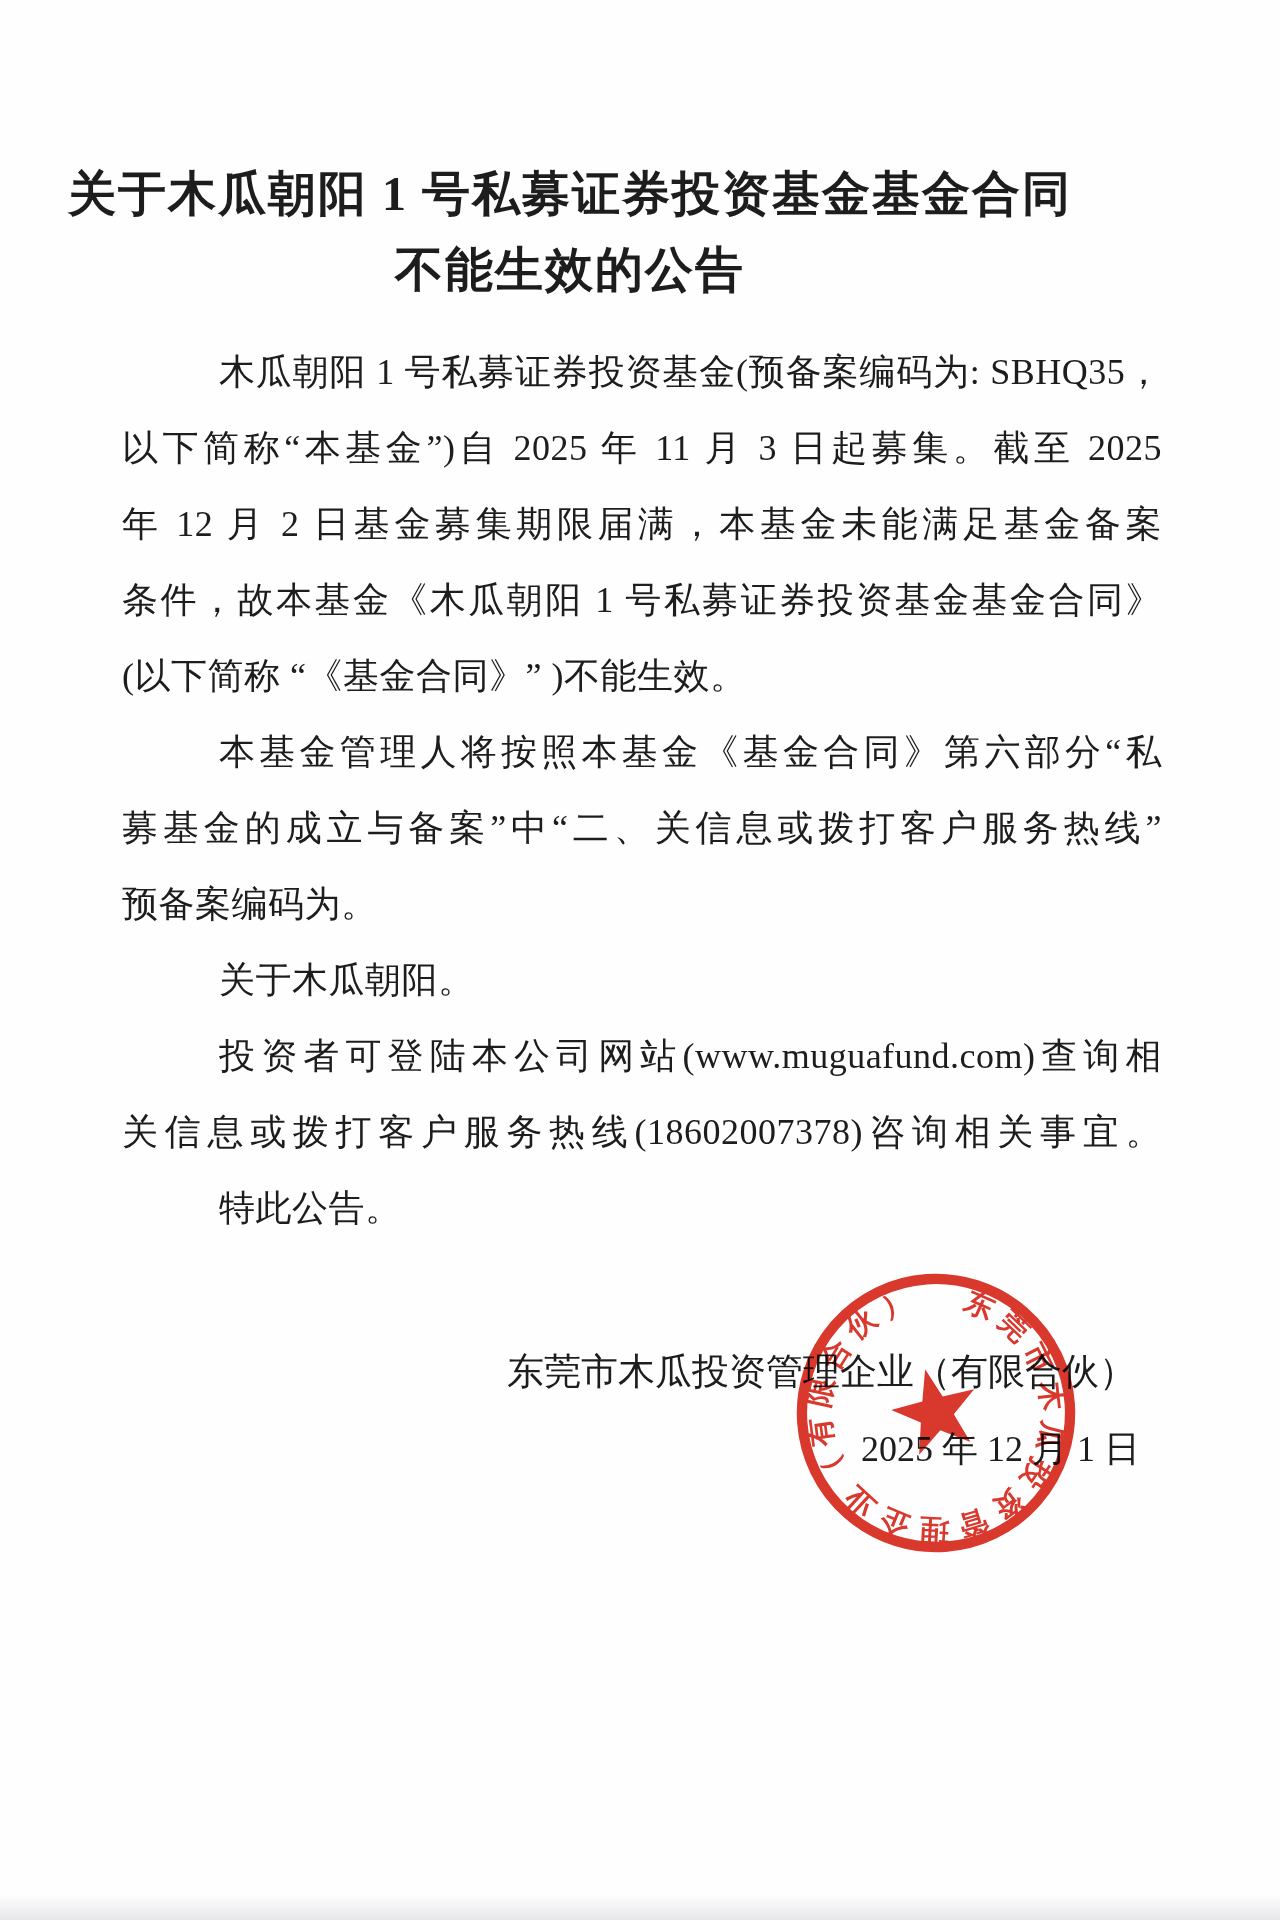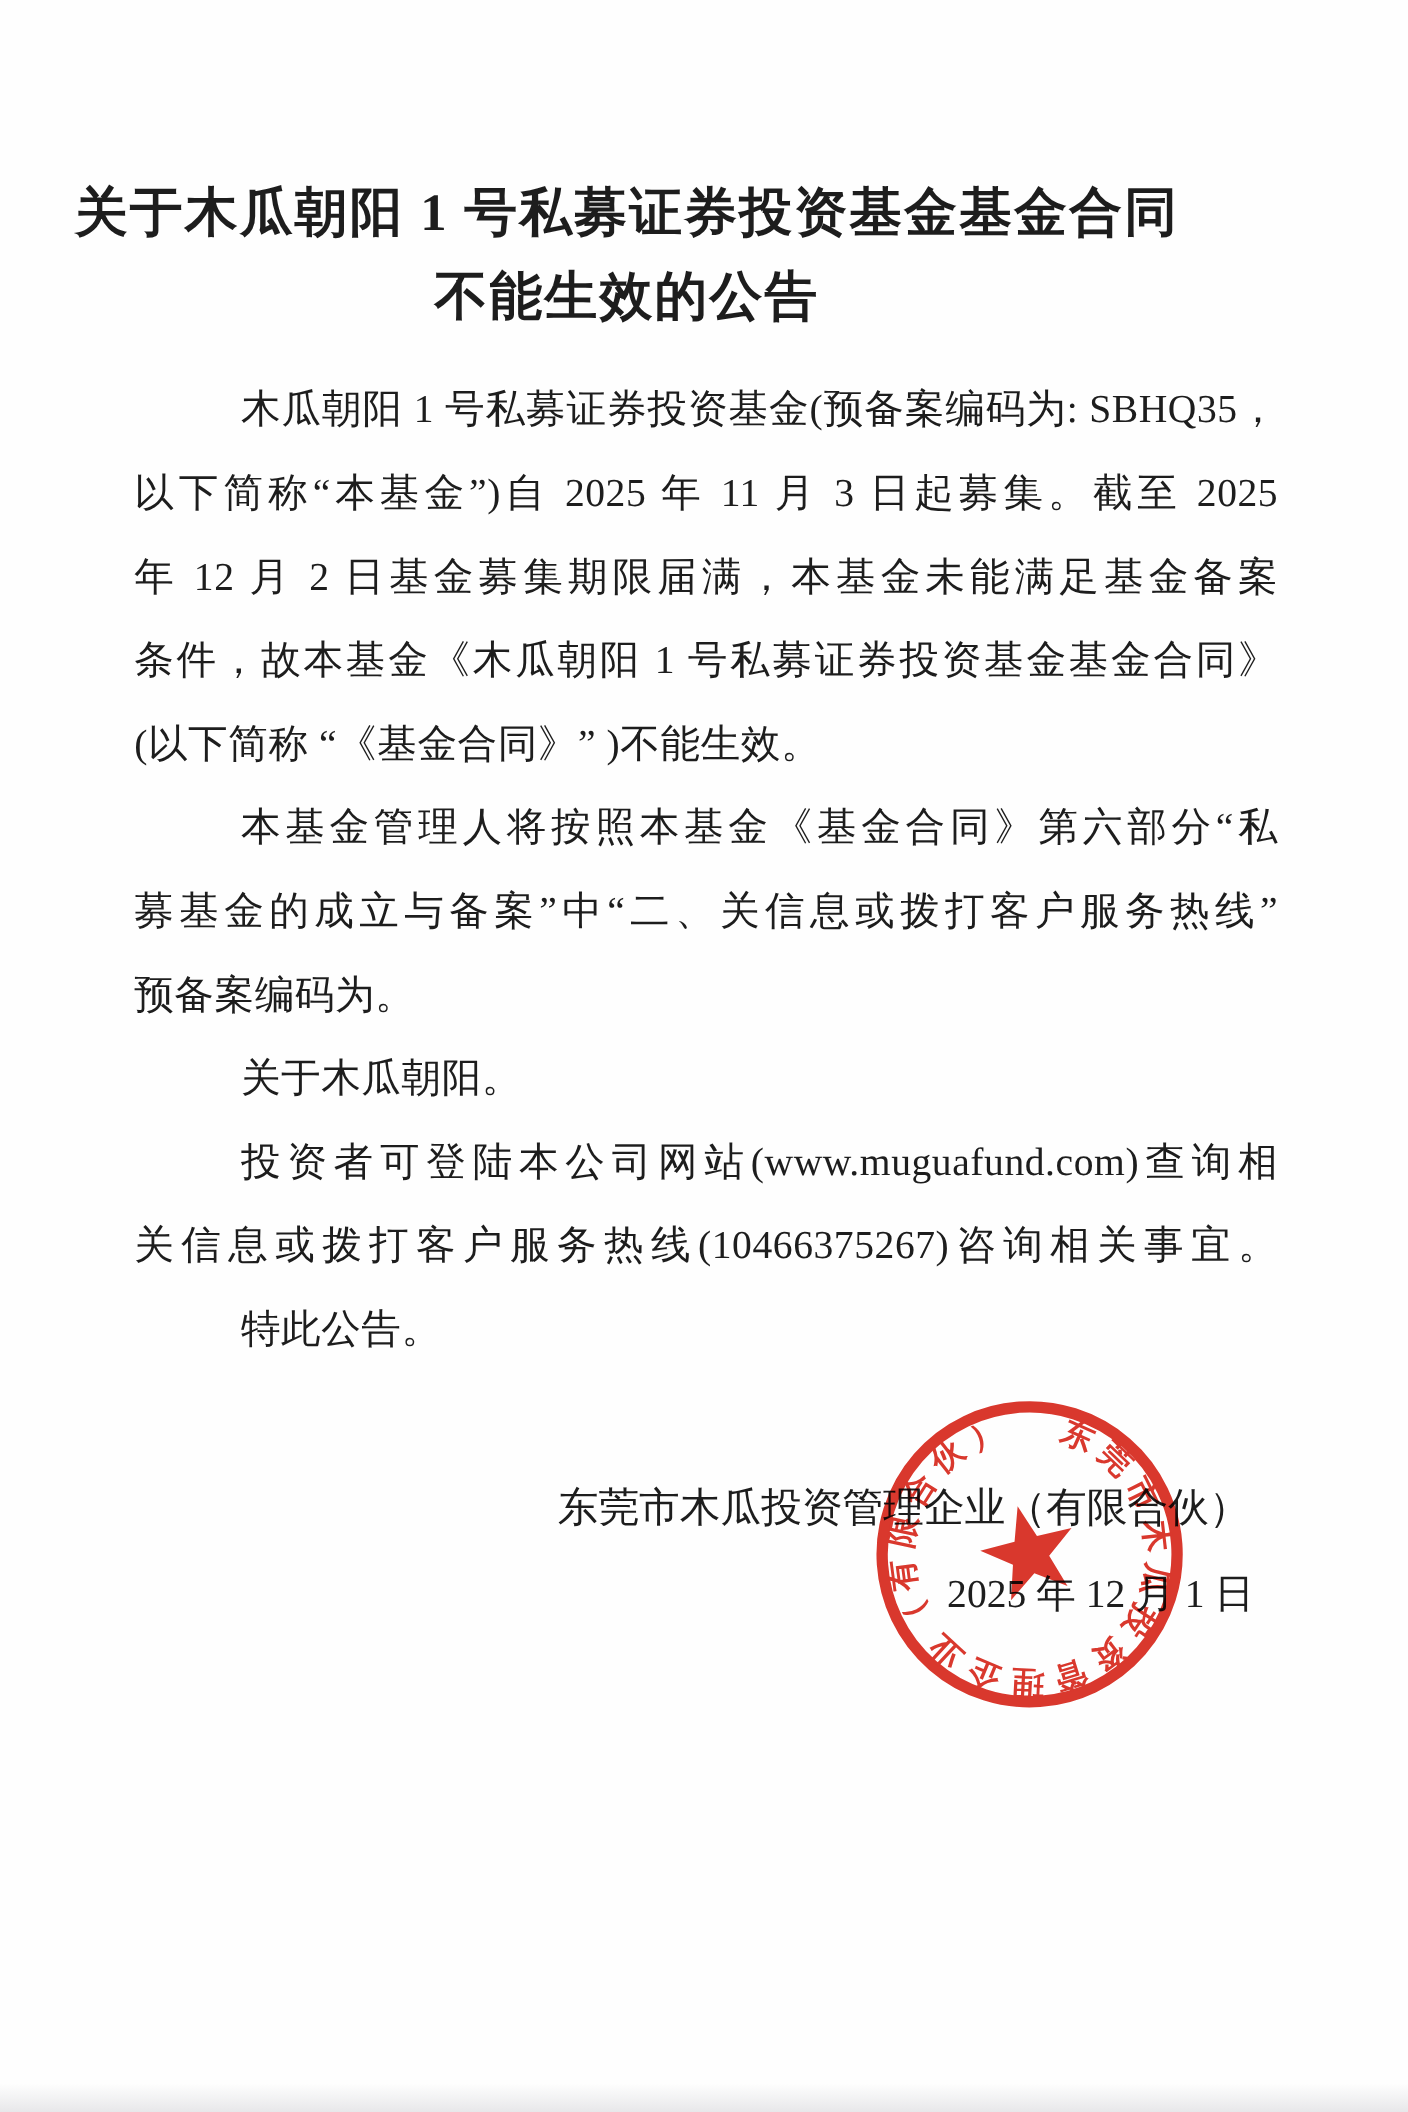--- a/index.html
+++ b/index.html
@@ -65,21 +65,21 @@
     <div class="line ind j">木瓜朝阳 1 号私募证券投资基金(预备案编码为: SBHQ35，</div>
     <div class="line j">以下简称“本基金”)自 2025 年 11 月 3 日起募集。截至 2025</div>
     <div class="line j">年 12 月 2 日基金募集期限届满，本基金未能满足基金备案</div>
     <div class="line j">条件，故本基金《木瓜朝阳 1 号私募证券投资基金基金合同》</div>
     <div class="line">(以下简称 “《基金合同》” )不能生效。</div>
     <div class="line ind j">本基金管理人将按照本基金《基金合同》第六部分“私</div>
     <div class="line j">募基金的成立与备案”中“二、关信息或拨打客户服务热线”</div>
     <div class="line">预备案编码为。</div>
     <div class="line ind">关于木瓜朝阳。</div>
     <div class="line ind j">投资者可登陆本公司网站(www.muguafund.com)查询相</div>
-    <div class="line j">关信息或拨打客户服务热线(10466375267)咨询相关事宜。</div>
+    <div class="line j">关信息或拨打客户服务热线(18602007378)咨询相关事宜。</div>
     <div class="line ind">特此公告。</div>
   </div>
 
   <div class="sig-company">东莞市木瓜投资管理企业（有限合伙）</div>
   <div class="sig-date">2025 年 12 月 1 日</div>
 
   <div class="seal">
     <svg viewBox="0 0 320 320" xmlns="http://www.w3.org/2000/svg">
       <circle class="seal-ring" cx="160" cy="160" r="143" fill="none" stroke-width="11"></circle>
       <path id="ringPath" fill="none" d="M160,46 A114,114 0 0 1 274,160 A114,114 0 0 1 160,274 A114,114 0 0 1 46,160 A114,114 0 0 1 160,46"></path>

